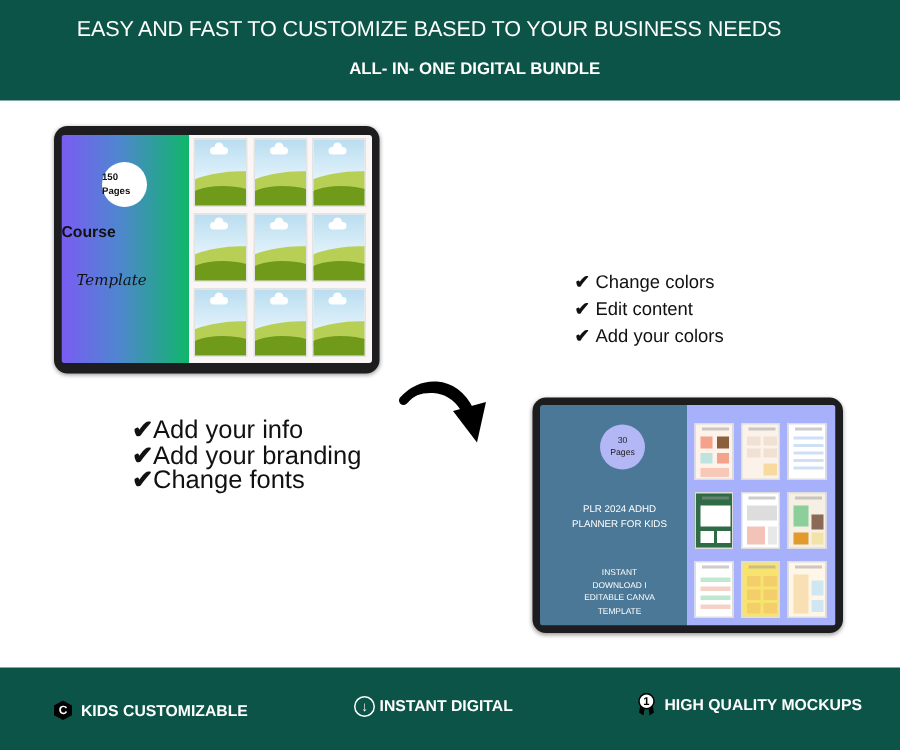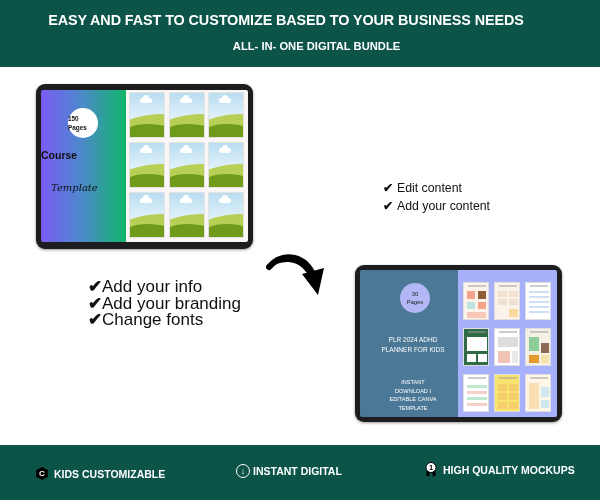--- a/index.html
+++ b/index.html
@@ -1,20 +1,20 @@
 <!DOCTYPE html>
 <html><head>
 <meta charset="utf-8">
 <style>
   * { box-sizing: border-box; margin: 0; padding: 0; }
   html, body { width: 600px; height: 500px; overflow: hidden; background: #ffffff; font-family: "Liberation Sans", sans-serif; }
   .page { position: relative; width: 600px; height: 500px; background: #ffffff; }
 
   .header { position: absolute; left: 0; top: 0; width: 600px; height: 67px; background: #0b5447; color: #fff; }
-  .header .title { position: absolute; left: 0; width: 600px; top: 12px; text-align: center; font-weight: bold; font-size: 14.4px; letter-spacing: -0.1px; padding-right: 73px; padding-left: 0; }
+  .header .title { position: absolute; left: 0; width: 600px; top: 12px; text-align: center; font-weight: normal; font-size: 14.4px; letter-spacing: -0.1px; padding-right: 73px; padding-left: 0; }
   .header .title span { display: inline-block; margin-left: 45px; }
   .header .subtitle { position: absolute; left: 16px; width: 600px; top: 40px; text-align: center; font-weight: bold; font-size: 11.2px; padding-left: 1px; }
 
   .footer { position: absolute; left: 0; top: 445px; width: 600px; height: 55px; background: #0b5447; color: #fff; font-weight: bold; font-size: 10.5px; }
   .feat { position: absolute; top: 22px; display: flex; align-items: center; }
   .feat .ico { display: inline-flex; align-items: center; justify-content: center; margin-right: 6px; }
   .feat-1 { left: 36px; }
   .feat-2 { left: 236px; top: 19px; }
   .feat-3 { left: 425px; top: 17px; }
   .hex { width: 12px; height: 13px; background: #000; clip-path: polygon(50% 0, 100% 25%, 100% 75%, 50% 100%, 0 75%, 0 25%); color: #fff; font-size: 8px; display: flex; align-items: center; justify-content: center; font-weight: bold; }
@@ -122,22 +122,23 @@
           <div class="thumb-img">
             <div class="cloud"></div>
             <div class="hill-1"></div>
             <div class="hill-2"></div>
           </div>
         </div>
     </div>
   </div>
 
   <div class="checks checks-top">
+    <div class="row"><span class="mark">✔</span><span>Change colors</span></div>
     <div class="row"><span class="mark">✔</span><span>Edit content</span></div>
-    <div class="row"><span class="mark">✔</span><span>Add your content</span></div>
+    <div class="row"><span class="mark">✔</span><span>Add your colors</span></div>
   </div>
 
   <div class="checks checks-left">
     <div class="row"><span class="mark">✔</span><span>Add your info</span></div>
     <div class="row"><span class="mark">✔</span><span>Add your branding</span></div>
     <div class="row"><span class="mark">✔</span><span>Change fonts</span></div>
   </div>
 
   <svg class="arrow" viewBox="0 0 65 50">
     <path d="M3 17 C 14 4, 36 2, 47 24" stroke="#000" stroke-width="6" fill="none" stroke-linecap="round"></path>

